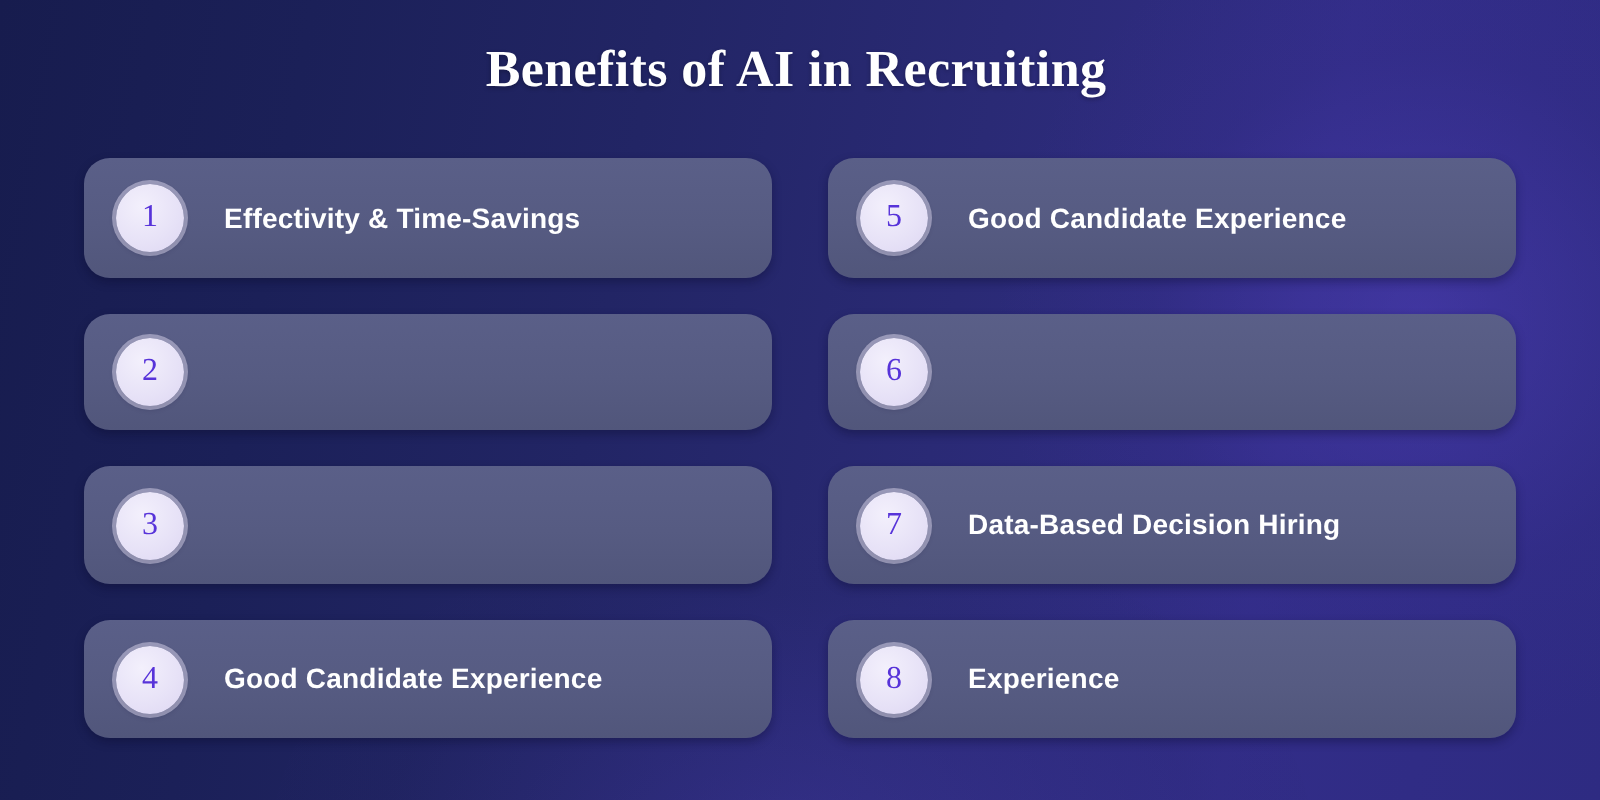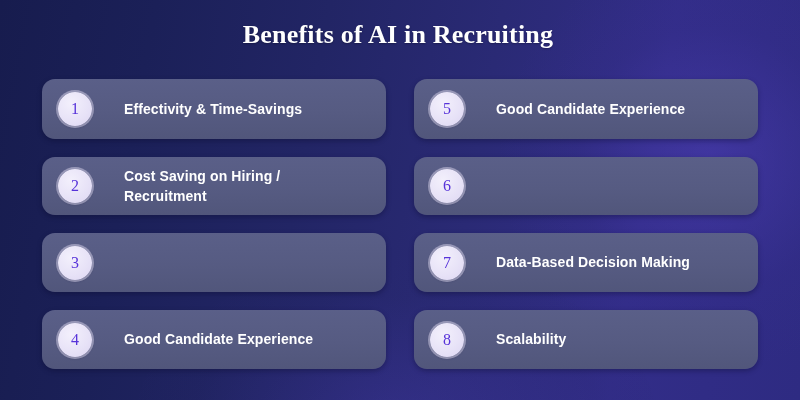--- a/index.html
+++ b/index.html
@@ -108,21 +108,21 @@
     align-items: center;
     justify-content: center;
     font-family: "Liberation Serif", "DejaVu Serif", serif;
     font-size: 16px;
     font-weight: normal;
     color: #5733d9;
     line-height: 1;
   }
 
   .card-label {
-    margin-left: 32px;
+    margin-left: 20px;
     font-family: "Liberation Sans", sans-serif;
     font-weight: bold;
     font-size: 14px;
     line-height: 1.45;
     color: #ffffff;
     letter-spacing: 0.1px;
     white-space: pre-line;
   }
 </style>
 </head>
@@ -137,22 +137,20 @@
 
   <div class="grid">
 
     <div class="card">
       <div class="badge">1</div>
       <div class="card-label">Effectivity &amp; Time-Savings</div>
     </div>
 
     <div class="card">
       <div class="badge">2</div>
-      <div class="card-label">Cost Saving on Hiring /
-Recruitment</div>
     </div>
 
     <div class="card">
       <div class="badge">3</div>
     </div>
 
     <div class="card">
       <div class="badge">4</div>
       <div class="card-label">Good Candidate Experience</div>
     </div>
@@ -161,22 +159,22 @@
       <div class="badge">5</div>
       <div class="card-label">Good Candidate Experience</div>
     </div>
 
     <div class="card">
       <div class="badge">6</div>
     </div>
 
     <div class="card">
       <div class="badge">7</div>
-      <div class="card-label">Data-Based Decision Making</div>
+      <div class="card-label">Data-Based Decision Hiring</div>
     </div>
 
     <div class="card">
       <div class="badge">8</div>
-      <div class="card-label">Scalability</div>
+      <div class="card-label">Experience</div>
     </div>
 
   </div>
 </div>
 
 </body></html>

